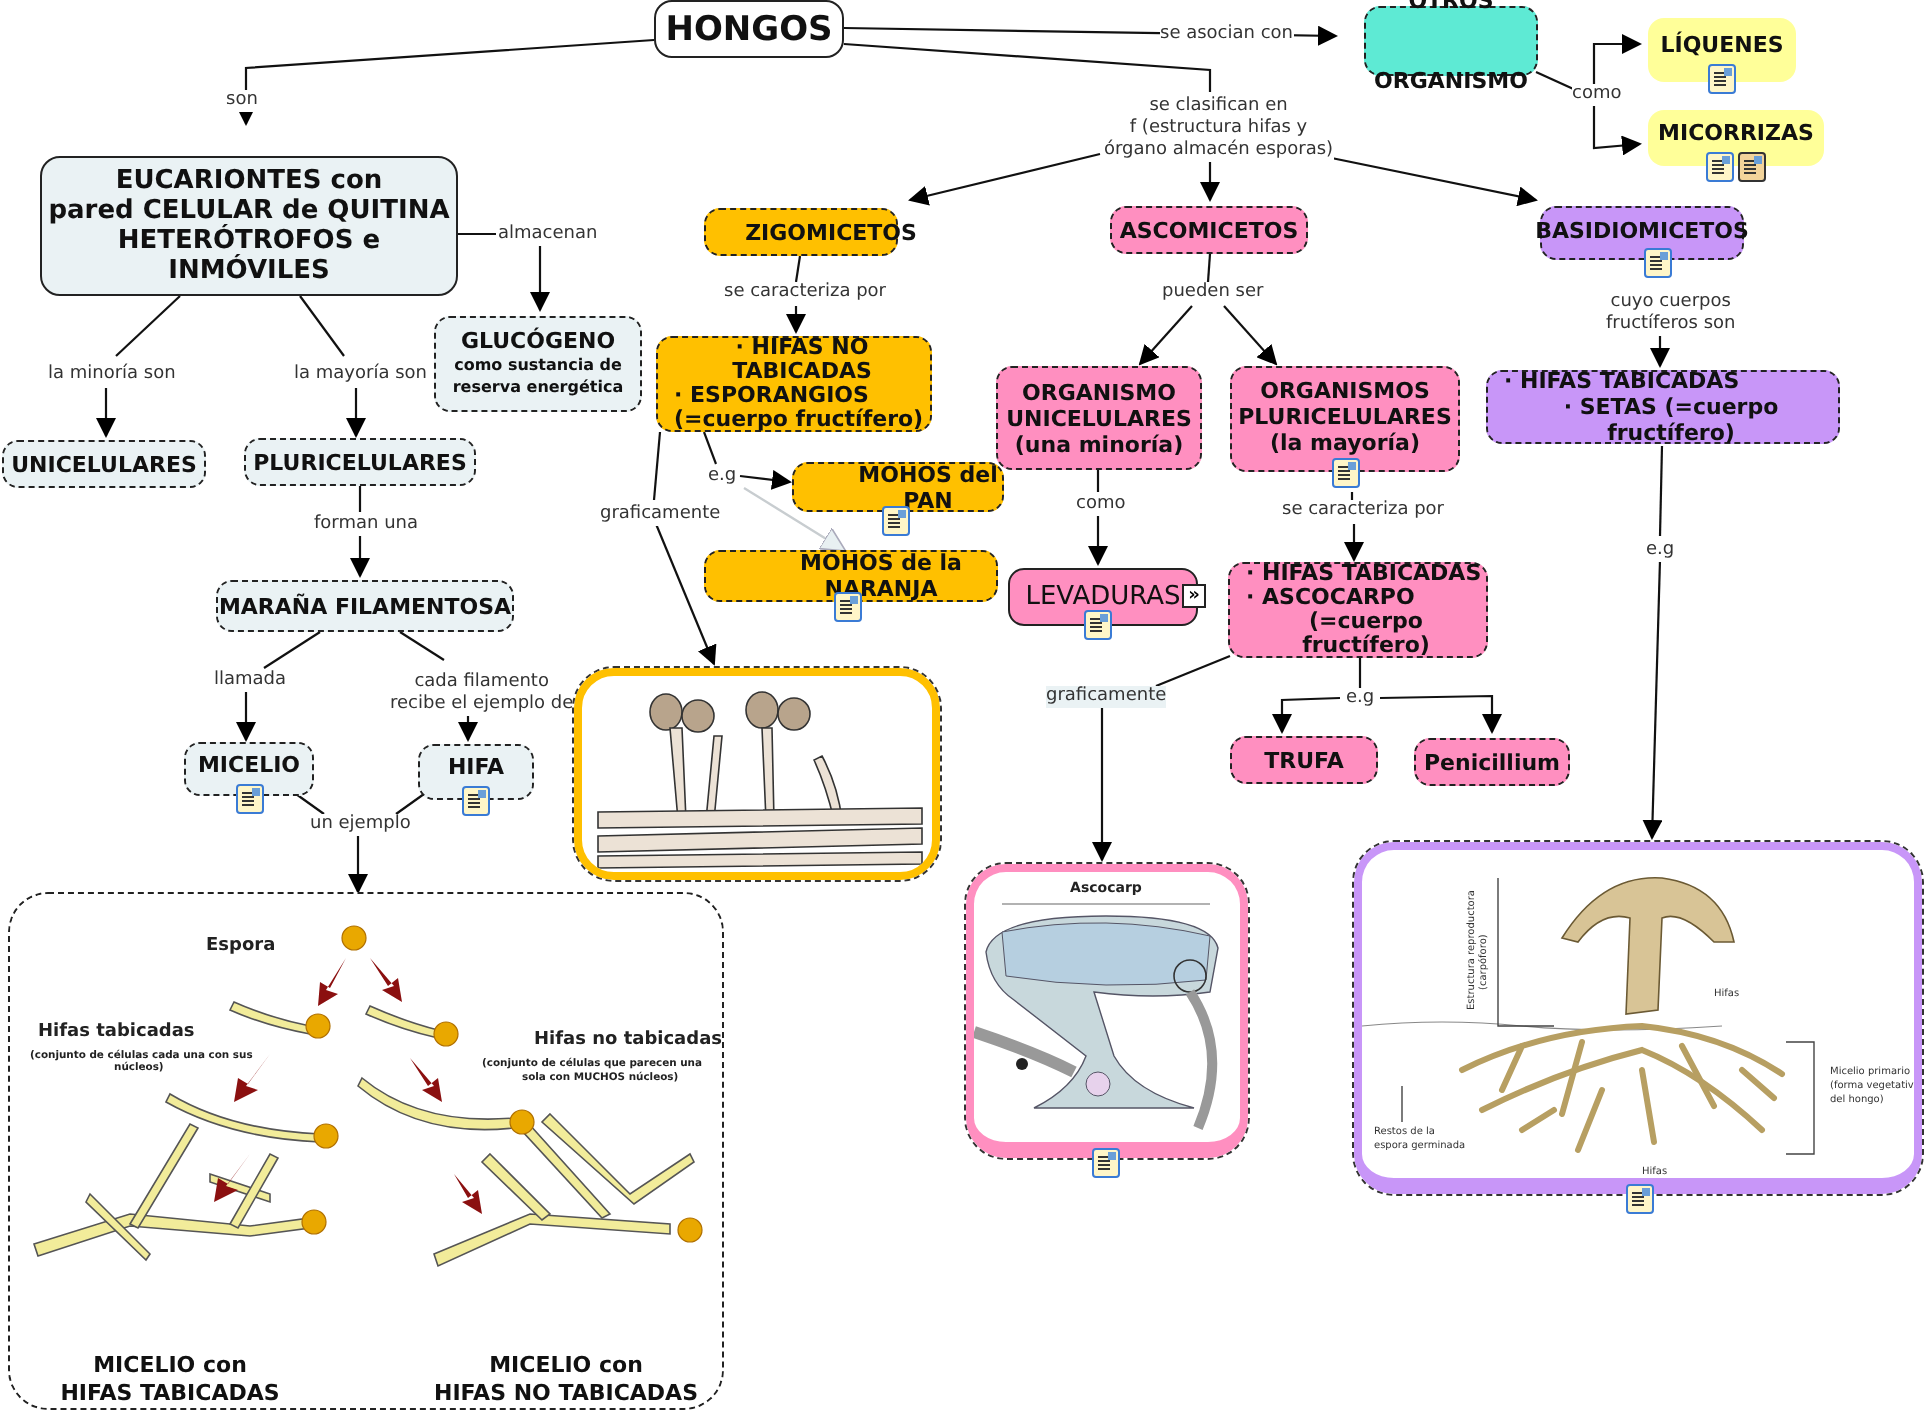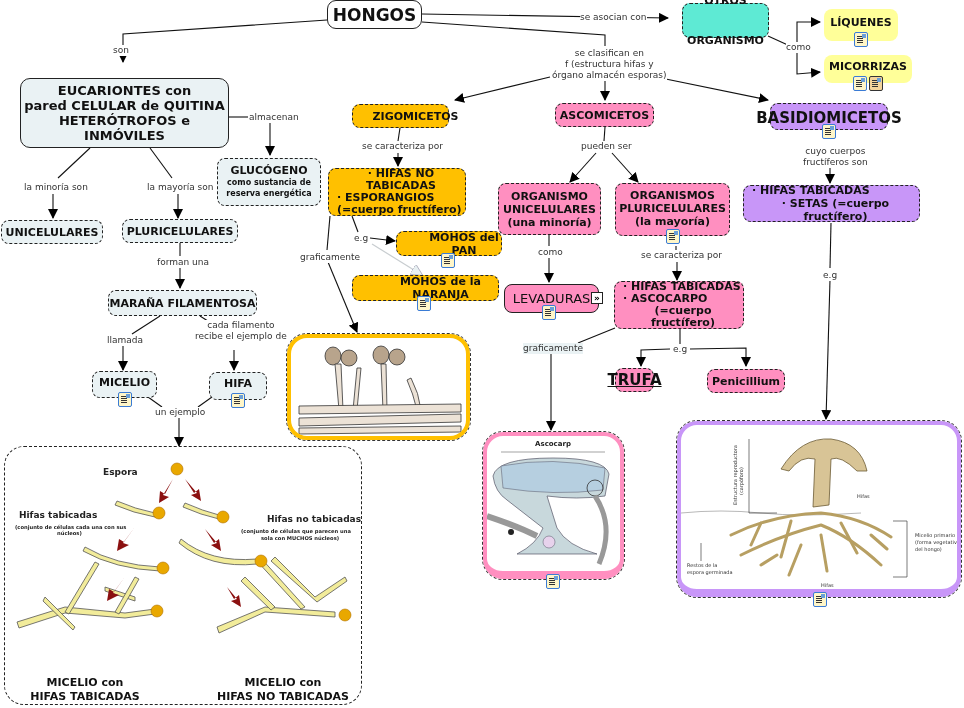--- a/index.html
+++ b/index.html
@@ -113,21 +113,21 @@
   <div>se clasifican en</div>
   <div>f (estructura hifas y</div>
   <div>órgano almacén esporas)</div>
 </div>
 <div class="lbl" style="left:786px;top:42px;">como</div>
 <div class="lbl" style="left:249px;top:112px;">almacenan</div>
 <div class="lbl" style="left:24px;top:182px;">la minoría son</div>
 <div class="lbl" style="left:147px;top:182px;">la mayoría son</div>
 <div class="lbl" style="left:157px;top:257px;">forman una</div>
 <div class="lbl" style="left:107px;top:335px;">llamada</div>
-<div class="lbl" style="left:195px;top:320px;">
+<div class="lbl" style="left:195px;top:336px;">
   <div>cada filamento</div>
   <div>recibe el ejemplo de</div>
 </div>
 <div class="lbl" style="left:155px;top:407px;">un ejemplo</div>
 <div class="lbl" style="left:362px;top:141px;">se caracteriza por</div>
 <div class="lbl" style="left:354px;top:233px;">e.g</div>
 <div class="lbl" style="left:300px;top:252px;">graficamente</div>
 <div class="lbl" style="left:581px;top:141px;">pueden ser</div>
 <div class="lbl" style="left:538px;top:247px;">como</div>
 <div class="lbl" style="left:641px;top:250px;">se caracteriza por</div>
@@ -219,24 +219,24 @@
 <div class="node solid pink" style="left:504px;top:284px;width:95px;height:29px;font-size:13px;font-weight:normal;align-items:center;">
   <div>LEVADURAS</div>
 </div>
 <div style="position:absolute;left:591px;top:292px;width:12px;height:12px;border:1px solid #222;background:#fff;box-sizing:border-box;font-size:9px;line-height:10px;text-align:center;font-weight:bold;">»</div>
 <div style="position:absolute;left:541px;top:304px;"><span class="res"></span></div>
 <div class="node dash pink" style="left:614px;top:281px;width:130px;height:48px;font-size:11px;line-height:12px;align-items:flex-start;padding-left:8px;">
   <div>· HIFAS TABICADAS</div>
   <div>· ASCOCARPO</div>
   <div>(=cuerpo fructífero)</div>
 </div>
-<div class="node dash pink" style="left:615px;top:368px;width:39px;height:24px;font-size:15px;text-decoration:underline;">TRUFA</div>
+<div class="node dash pink" style="left:615px;top:368px;width:74px;height:24px;font-size:11px;">TRUFA</div>
 <div class="node dash pink" style="left:707px;top:369px;width:78px;height:24px;font-size:11px;">Penicillium</div>
 
-<div class="node dash purple" style="left:770px;top:103px;width:118px;height:27px;font-size:15px;justify-content:flex-start;padding-top:5px;">
+<div class="node dash purple" style="left:770px;top:103px;width:102px;height:27px;font-size:11px;justify-content:flex-start;padding-top:5px;">
   <div>BASIDIOMICETOS</div>
 </div>
 <div style="position:absolute;left:821px;top:123px;"><span class="res"></span></div>
 <div class="node dash purple" style="left:743px;top:185px;width:177px;height:37px;font-size:11px;line-height:13px;align-items:flex-start;padding-left:8px;">
   <div>· HIFAS TABICADAS</div>
   <div>· SETAS (=cuerpo fructífero)</div>
 </div>
 
 <div class="pic dash light" style="left:4px;top:446px;width:358px;height:259px;background:#fff;">
   <svg width="358" height="259">

